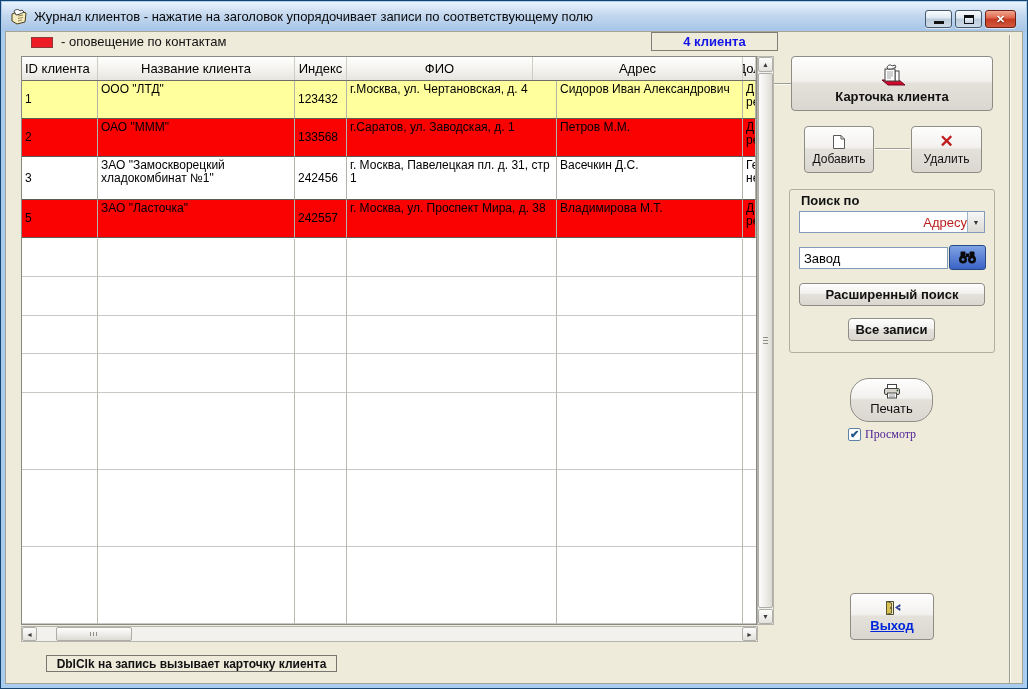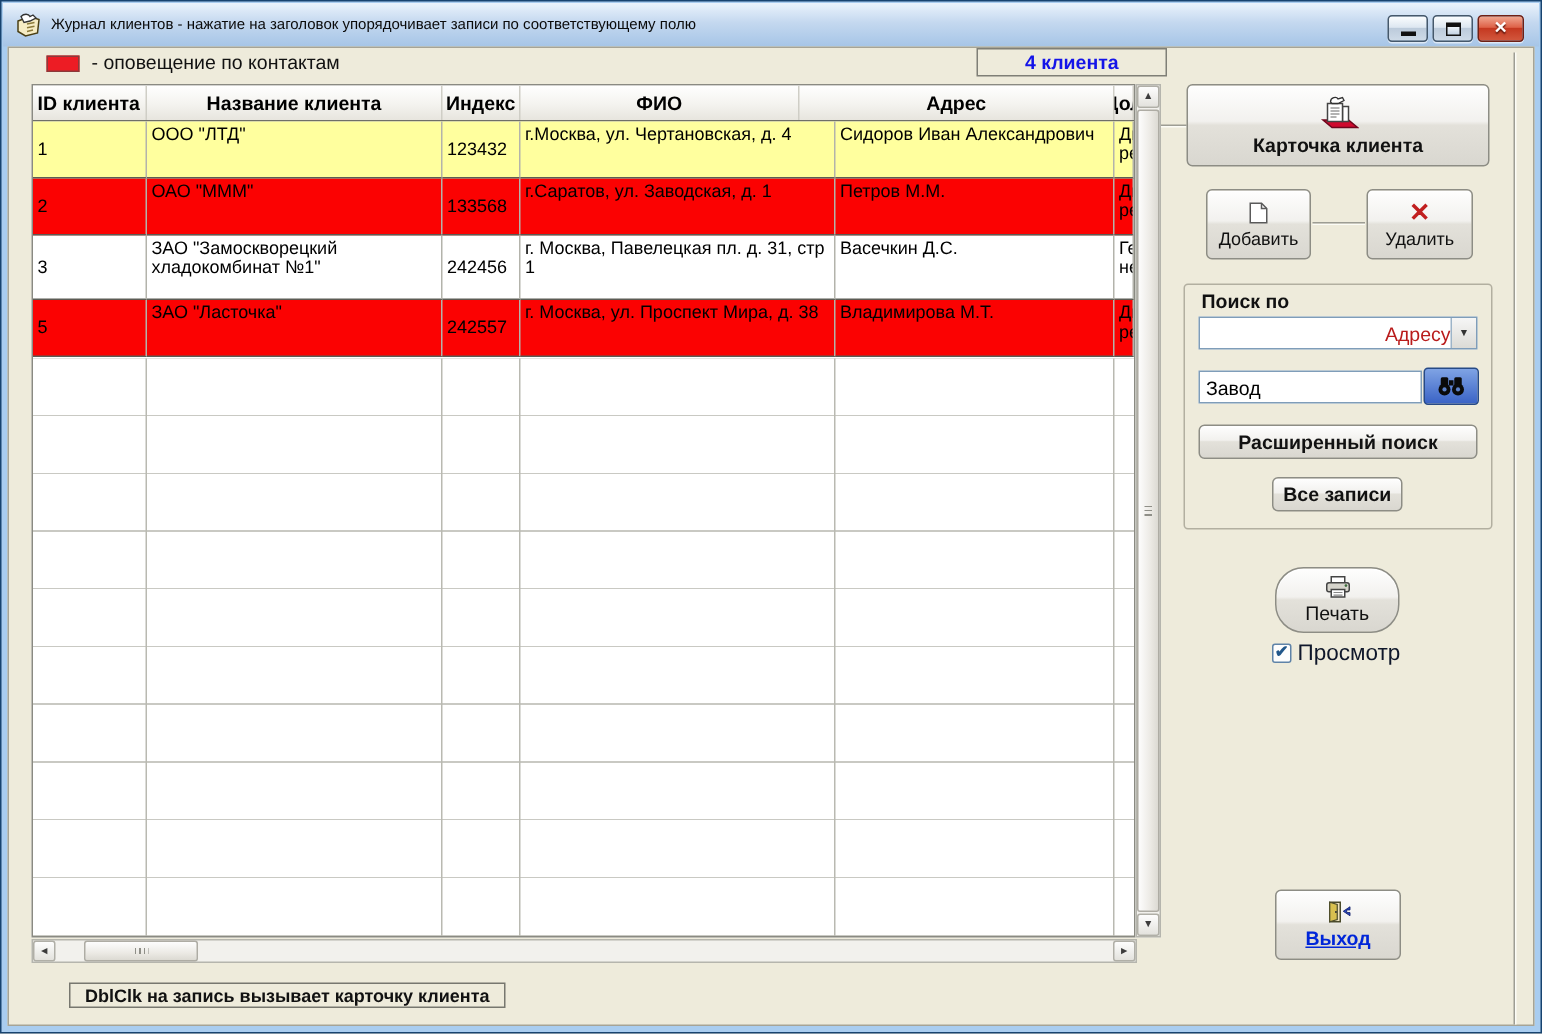--- a/index.html
+++ b/index.html
@@ -12,21 +12,21 @@
     border:1px solid #17436f;
     overflow:hidden;
   }
   
   .titlebar{
     position:absolute; left:1px; top:1px; right:1px; height:29px;
     background:linear-gradient(#eaf3fc,#c4d8ef 45%,#a6c5e7);
     display:flex; align-items:center;
   }
   .title-icon{ margin:0 6px 0 8px; width:18px; height:17px; }
-  .title-text{ font-size:10px; color:#0a0a0a; }
+  .title-text{ font-size:13px; color:#0a0a0a; }
   .win-btns{ position:absolute; right:10px; top:8px; display:flex; gap:3px; }
   .win-btn{
     height:18px; border:1px solid #45586b; border-radius:3px;
     background:linear-gradient(#fbfdfe,#dde7f1 45%,#bccbdb 50%,#cfdbe8);
     display:flex; align-items:flex-end; justify-content:center;
     box-shadow:0 1px 0 rgba(255,255,255,.6);
   }
   .win-btn.min{ width:27px; } .win-btn.max{ width:27px; }
   .win-btn.close{
     width:31px; align-items:center;
@@ -60,21 +60,21 @@
 
   
   .grid{
     left:20px; top:55px; width:736px; height:569px;
     border:1px solid #8a8a82; background:#fff; overflow:hidden;
   }
   .ghead{ display:flex; height:24px;
     background:linear-gradient(#ffffff,#f4f3ef 55%,#e7e5de);
     border-bottom:1px solid #6f6f68; }
   .ghead .hc{
-    font-size:13px; font-weight:bold; color:#000;
+    font-size:13px; font-weight:normal; color:#000;
     display:flex; align-items:center; justify-content:center;
     border-right:1px solid #cfcec6; overflow:hidden; white-space:nowrap;
   }
   .hc.c-id{ justify-content:flex-start; padding-left:3px; }
   .trow{ display:flex; }
   .trow .c{
     font-size:12px; line-height:13px; color:#000;
     padding:2px 3px; border-right:1px solid #b3b3ab; border-bottom:1px solid #5c5c55;
     overflow:hidden;
   }
@@ -175,21 +175,21 @@
   .btn-advanced{ left:798px; top:282px; width:186px; height:23px; font-weight:bold; }
   .btn-all{ left:847px; top:317px; width:87px; height:23px; font-weight:bold; }
 
   .btn-print{ left:849px; top:377px; width:83px; height:44px;border-radius:19px; }
   .chk-row{ left:847px; top:426px; display:flex; align-items:center; gap:4px; }
   .checkbox{
     width:13px; height:13px; background:#fdfdfd; border:1px solid #5f83a8; border-radius:2px;
     display:flex; align-items:center; justify-content:center;
     font-size:11px; line-height:11px; color:#21578a; font-weight:bold;
   }
-  .chk-label{ font-size:15px; color:#0f172a; }
+  .chk-label{ font-size:12px; color:#4c1d95;font-family:Liberation Serif, serif; }
 
   .btn-exit{ left:849px; top:592px; width:84px; height:47px; }
   .exit-label{ color:var(--exit_link,#0026d9); font-weight:bold; text-decoration:underline; }
 
   .right-bevel{ position:absolute; left:1008px; top:34px; width:1px; height:648px;
     background:#9d9d94; box-shadow:1px 0 0 #fcfcf6; }
 </style>
 </head>
 <body>
 

